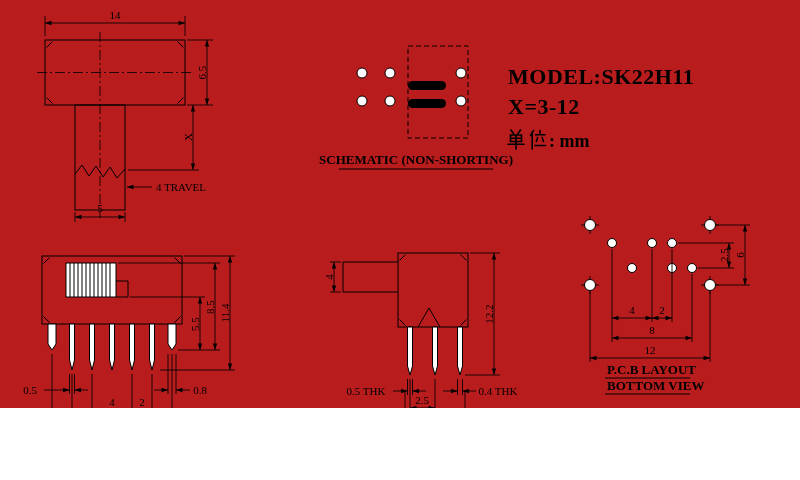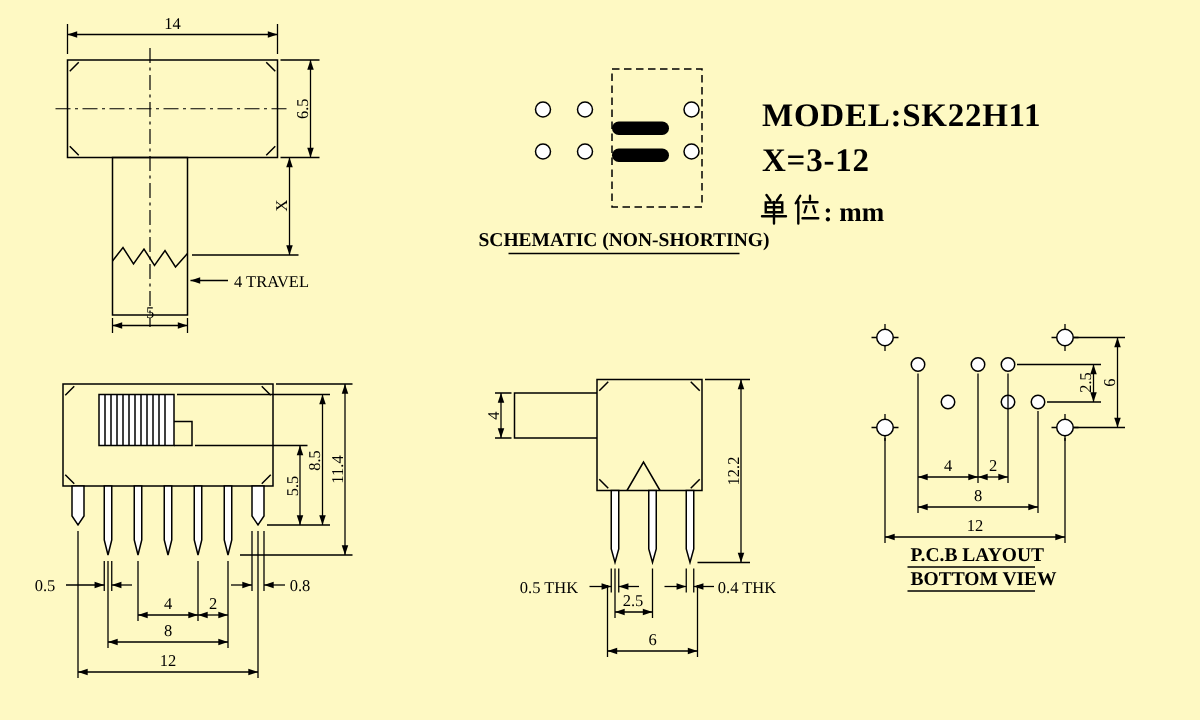--- a/index.html
+++ b/index.html
@@ -1,16 +1,16 @@
 <!DOCTYPE html>
 <html><head>
 <meta charset="utf-8">
 <style>
   html,body{margin:0;padding:0;background:#fff}
-  .canvas{position:relative;width:800px;height:480px;background:#fef9c3;overflow:hidden}
+  .canvas{position:relative;width:800px;height:408px;background:#b91c1c;overflow:hidden}
   svg{display:block}
   .ln{stroke:#000;stroke-width:1;fill:none}
   .fw{stroke:#000;stroke-width:1;fill:#fff}
   .dim{stroke:#000;stroke-width:.85;fill:none}
   .ctr{stroke:#000;stroke-width:.8;fill:none;stroke-dasharray:10 3 2 3}
   .dsh{stroke:#000;stroke-width:1;fill:none;stroke-dasharray:5 3}
   .blk{fill:#000;stroke:none}
   text{fill:#000;font-family:"Liberation Serif","DejaVu Serif",serif}
   .d{font-size:11px;text-anchor:middle}
   .ds{font-size:11px;text-anchor:start}

